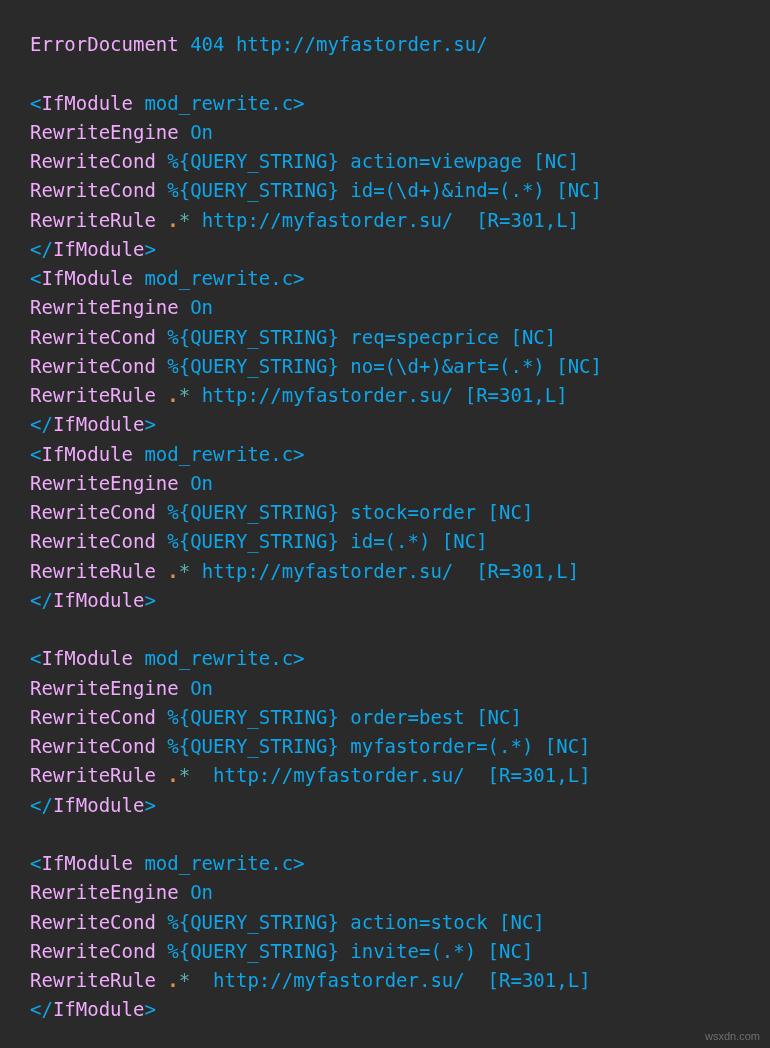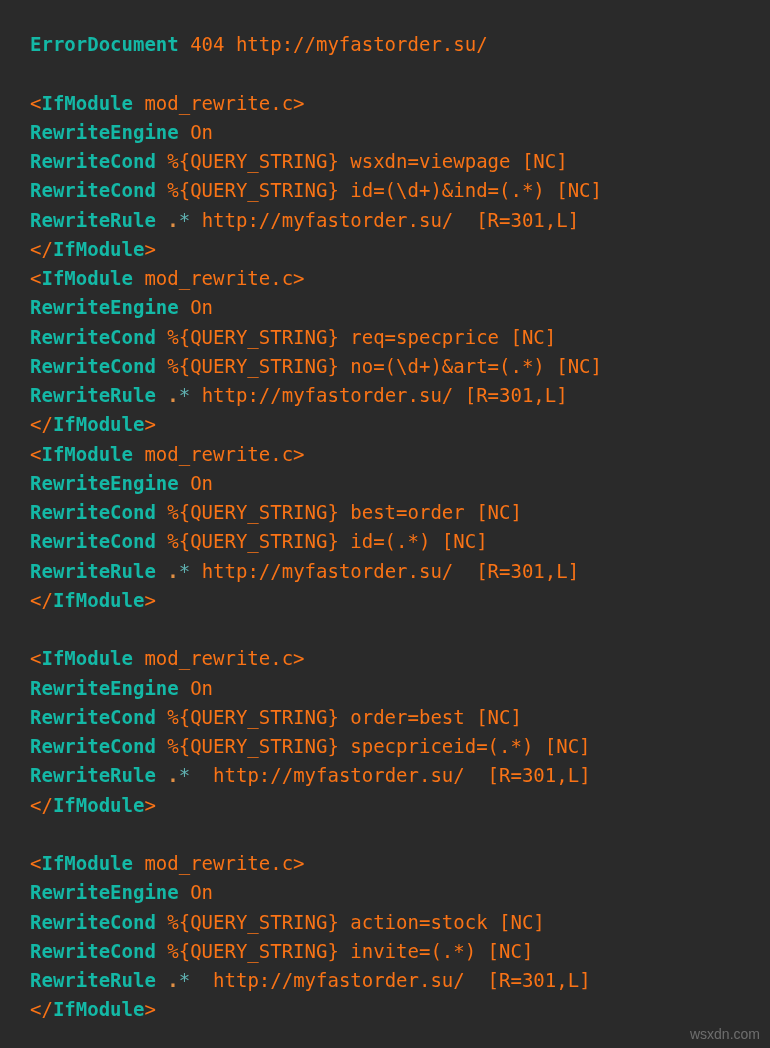--- a/index.html
+++ b/index.html
@@ -13,62 +13,62 @@
   }
   pre {
     margin: 0;
     padding: 30px 30px;
     font-family: "Menlo", "Consolas", "DejaVu Sans Mono", monospace;
     font-size: 19px;
     line-height: 1.54;
     color: #7d8a96;
     white-space: pre;
   }   
-  .kwb  { color: #14b8a6; font-weight: 700; }
-  .mod  { color: #f97316; }                     
+  .kwb  { color: #f0abfc; font-weight: 400; }
+  .mod  { color: #0ea5e9; }                     
   .dot  { color: #e08f44; font-weight: 700; }
   .star { color: #5fb0b0; }
   .watermark {
     position: absolute;
     bottom: 6px;
     right: 10px;
     color: #b0b0b0;
     font-family: Arial, sans-serif;
-    font-size: 14px;
+    font-size: 11px;
     opacity: 0.5;
   }
 </style>
 </head>
 <body>
 
 <pre id="code"><span class="kwb">ErrorDocument</span><span class="mod"> 404 http://myfastorder.su/</span>
 
 <span class="mod">&lt;</span><span class="kwb">IfModule</span><span class="mod"> mod_rewrite.c&gt;</span>
 <span class="kwb">RewriteEngine</span><span class="mod"> On</span>
-<span class="kwb">RewriteCond</span><span class="mod"> %{QUERY_STRING} wsxdn=viewpage [NC]</span>
+<span class="kwb">RewriteCond</span><span class="mod"> %{QUERY_STRING} action=viewpage [NC]</span>
 <span class="kwb">RewriteCond</span><span class="mod"> %{QUERY_STRING} id=(\d+)&amp;ind=(.*) [NC]</span>
 <span class="kwb">RewriteRule</span><span class="mod"> </span><span class="dot">.</span><span class="star">*</span><span class="mod"> http://myfastorder.su/  [R=301,L]</span>
 <span class="mod">&lt;/</span><span class="kwb">IfModule</span><span class="mod">&gt;</span>
 <span class="mod">&lt;</span><span class="kwb">IfModule</span><span class="mod"> mod_rewrite.c&gt;</span>
 <span class="kwb">RewriteEngine</span><span class="mod"> On</span>
 <span class="kwb">RewriteCond</span><span class="mod"> %{QUERY_STRING} req=specprice [NC]</span>
 <span class="kwb">RewriteCond</span><span class="mod"> %{QUERY_STRING} no=(\d+)&amp;art=(.*) [NC]</span>
 <span class="kwb">RewriteRule</span><span class="mod"> </span><span class="dot">.</span><span class="star">*</span><span class="mod"> http://myfastorder.su/ [R=301,L]</span>
 <span class="mod">&lt;/</span><span class="kwb">IfModule</span><span class="mod">&gt;</span>
 <span class="mod">&lt;</span><span class="kwb">IfModule</span><span class="mod"> mod_rewrite.c&gt;</span>
 <span class="kwb">RewriteEngine</span><span class="mod"> On</span>
-<span class="kwb">RewriteCond</span><span class="mod"> %{QUERY_STRING} best=order [NC]</span>
+<span class="kwb">RewriteCond</span><span class="mod"> %{QUERY_STRING} stock=order [NC]</span>
 <span class="kwb">RewriteCond</span><span class="mod"> %{QUERY_STRING} id=(.*) [NC]</span>
 <span class="kwb">RewriteRule</span><span class="mod"> </span><span class="dot">.</span><span class="star">*</span><span class="mod"> http://myfastorder.su/  [R=301,L]</span>
 <span class="mod">&lt;/</span><span class="kwb">IfModule</span><span class="mod">&gt;</span>
 
 <span class="mod">&lt;</span><span class="kwb">IfModule</span><span class="mod"> mod_rewrite.c&gt;</span>
 <span class="kwb">RewriteEngine</span><span class="mod"> On</span>
 <span class="kwb">RewriteCond</span><span class="mod"> %{QUERY_STRING} order=best [NC]</span>
-<span class="kwb">RewriteCond</span><span class="mod"> %{QUERY_STRING} specpriceid=(.*) [NC]</span>
+<span class="kwb">RewriteCond</span><span class="mod"> %{QUERY_STRING} myfastorder=(.*) [NC]</span>
 <span class="kwb">RewriteRule</span><span class="mod"> </span><span class="dot">.</span><span class="star">*</span><span class="mod">  http://myfastorder.su/  [R=301,L]</span>
 <span class="mod">&lt;/</span><span class="kwb">IfModule</span><span class="mod">&gt;</span>
 
 <span class="mod">&lt;</span><span class="kwb">IfModule</span><span class="mod"> mod_rewrite.c&gt;</span>
 <span class="kwb">RewriteEngine</span><span class="mod"> On</span>
 <span class="kwb">RewriteCond</span><span class="mod"> %{QUERY_STRING} action=stock [NC]</span>
 <span class="kwb">RewriteCond</span><span class="mod"> %{QUERY_STRING} invite=(.*) [NC]</span>
 <span class="kwb">RewriteRule</span><span class="mod"> </span><span class="dot">.</span><span class="star">*</span><span class="mod">  http://myfastorder.su/  [R=301,L]</span>
 <span class="mod">&lt;/</span><span class="kwb">IfModule</span><span class="mod">&gt;</span>
 </pre>

